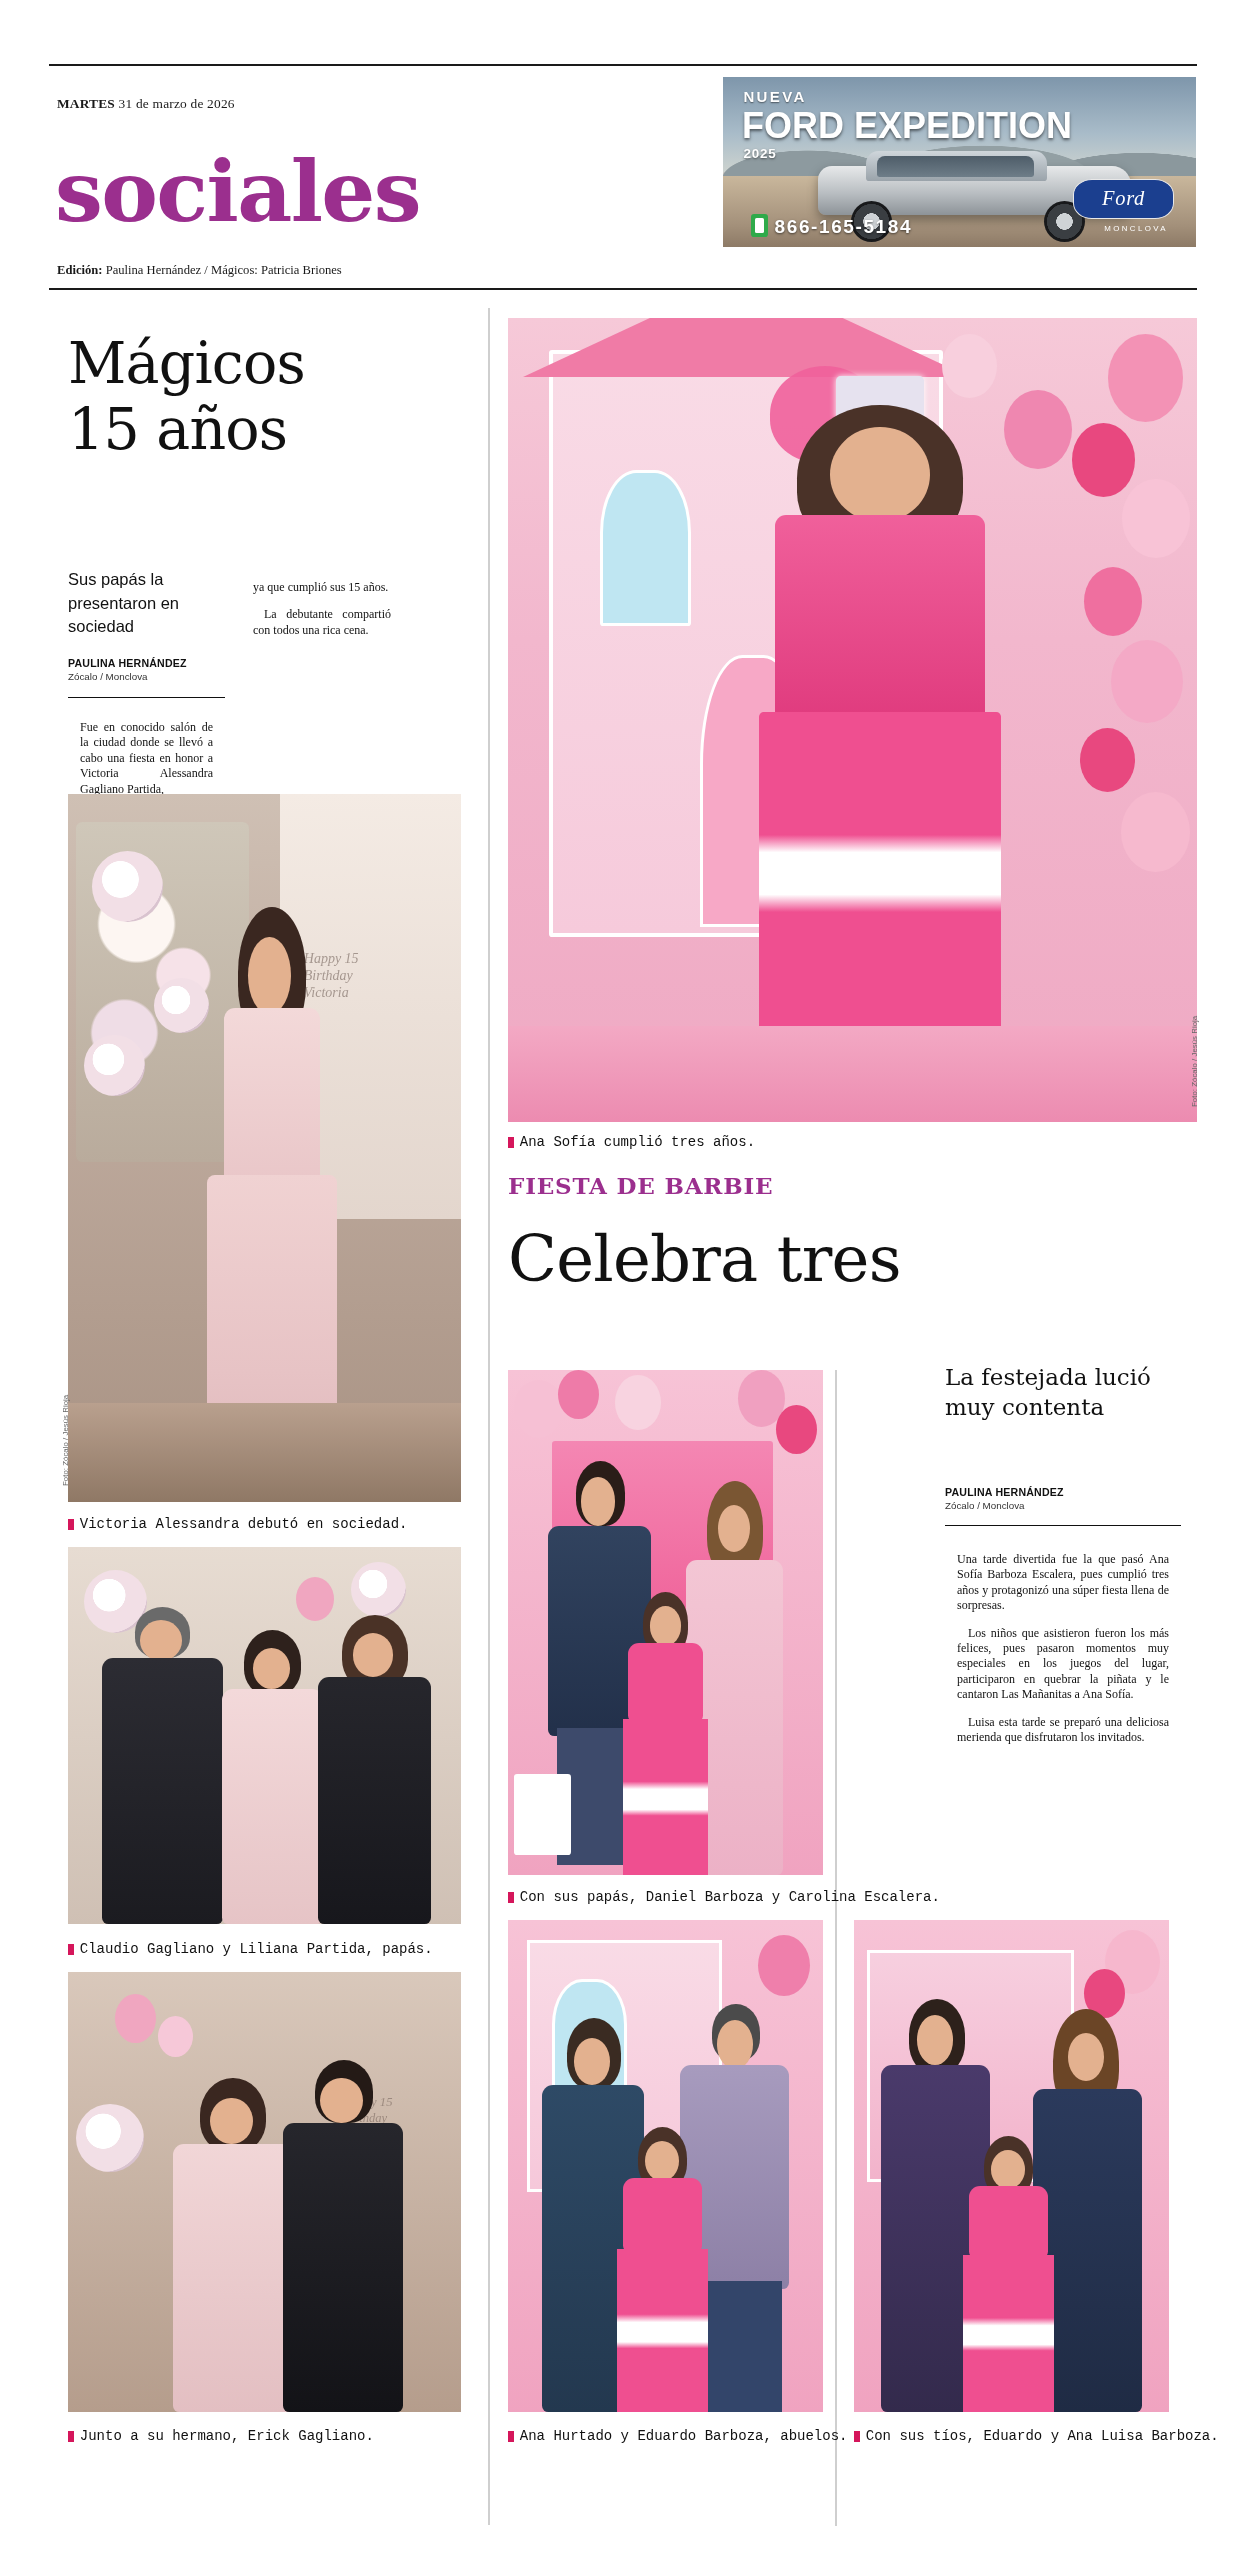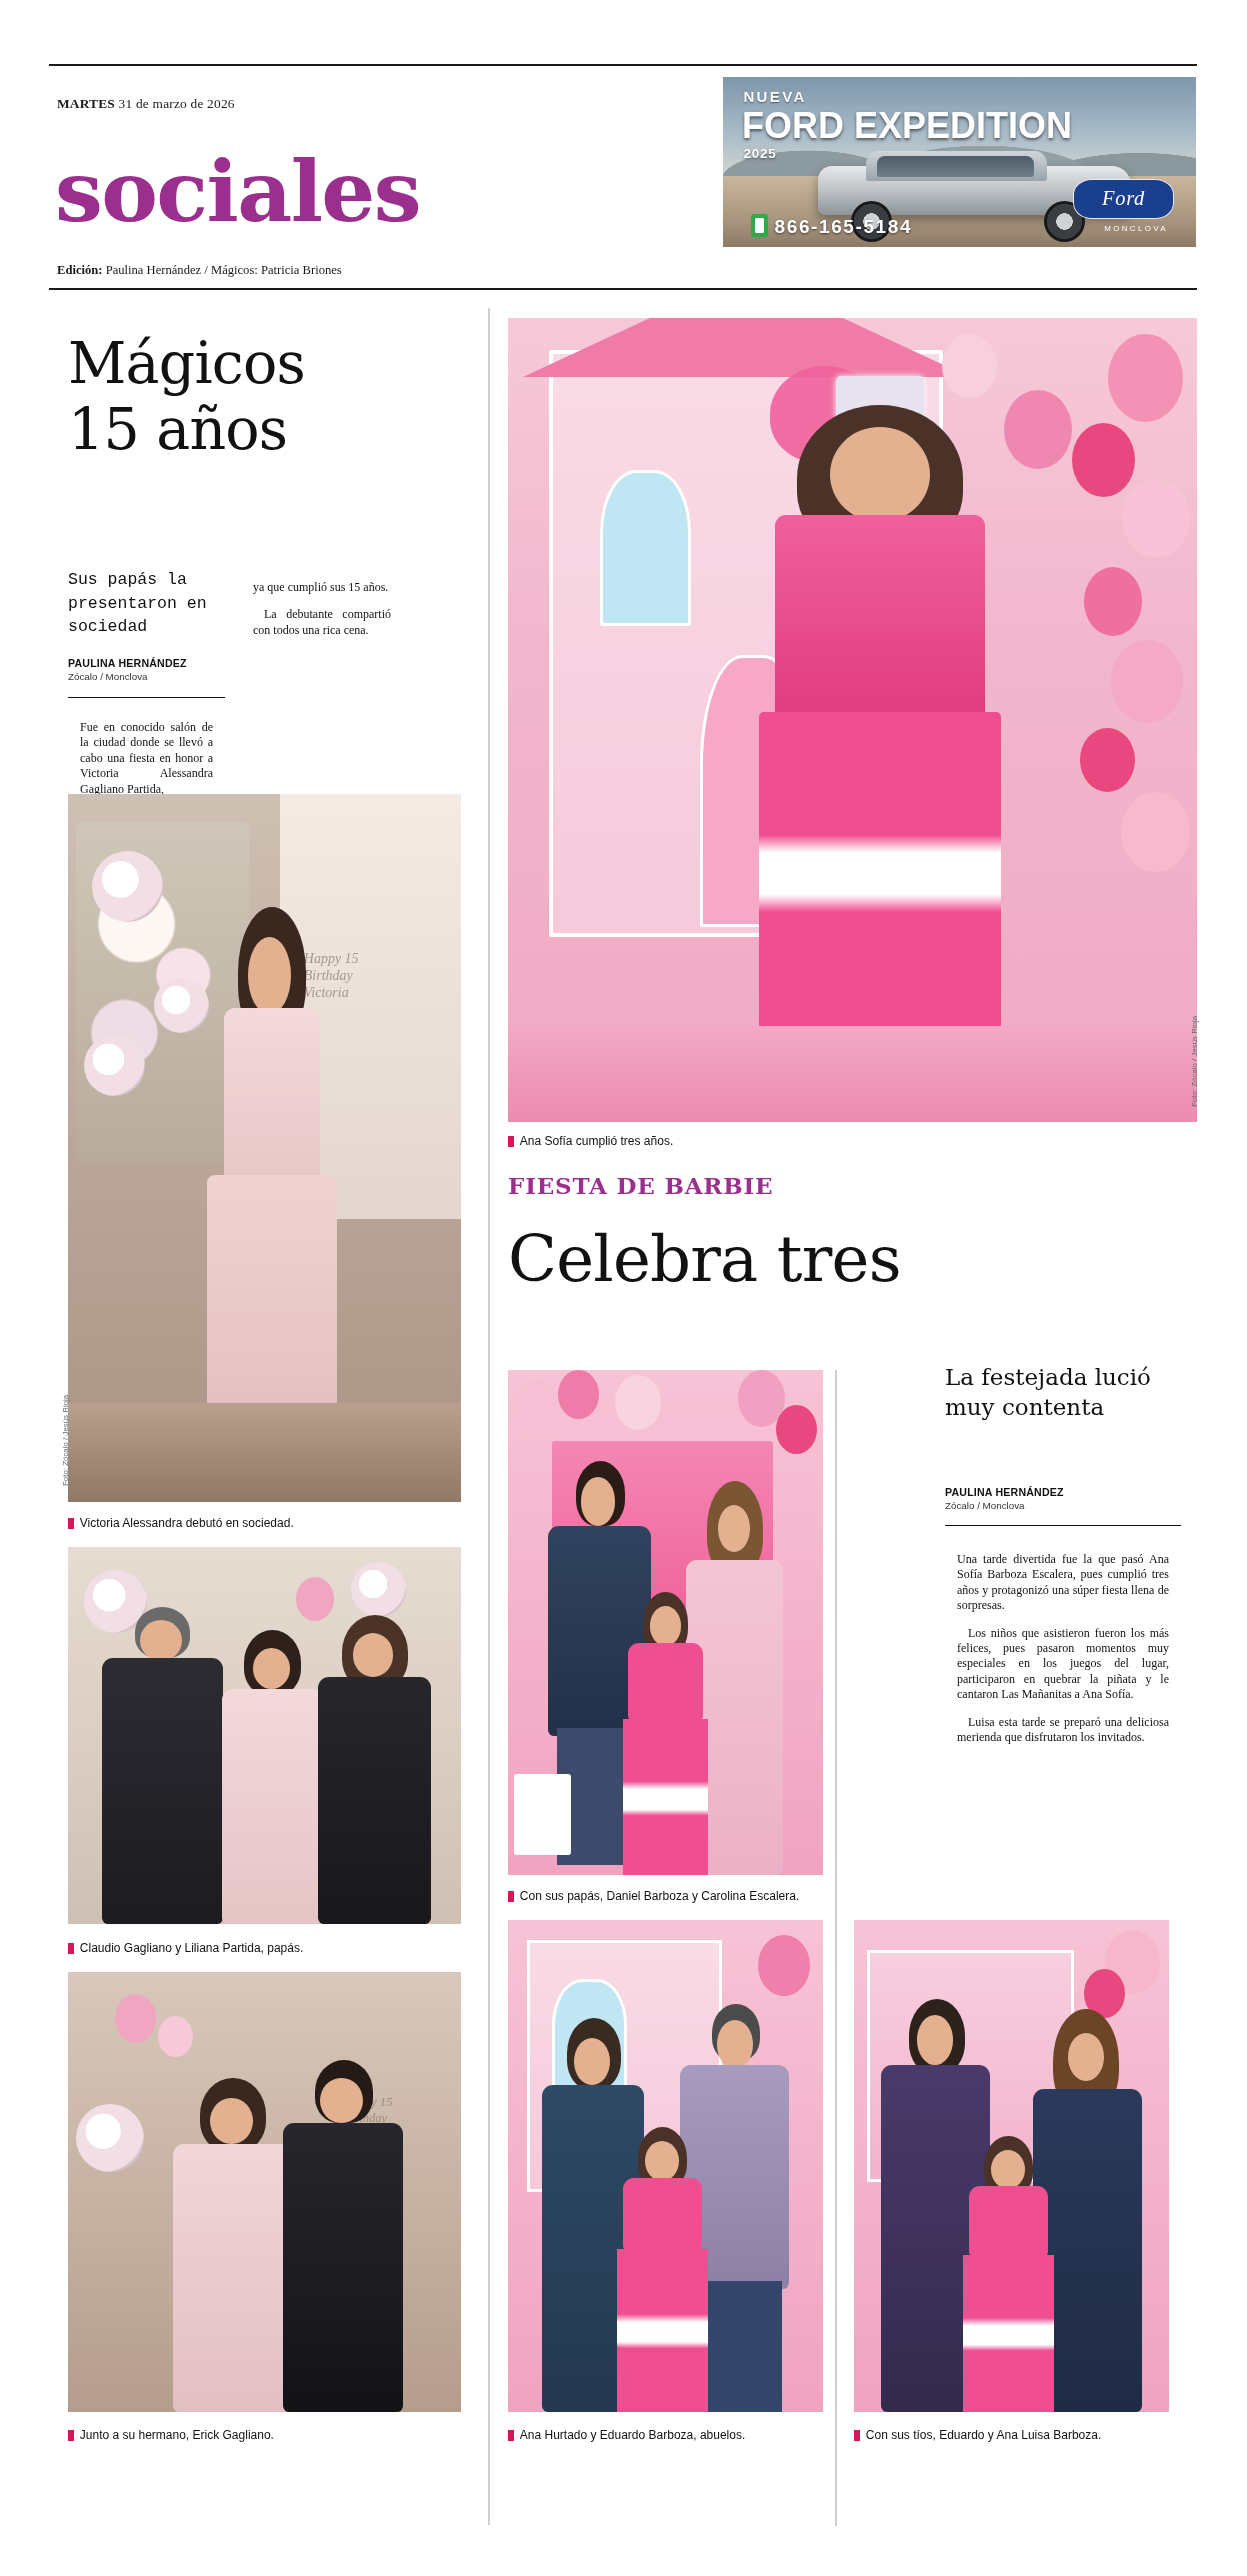--- a/index.html
+++ b/index.html
@@ -190,21 +190,21 @@
     font-size: 57px;
     line-height: 66px;
     color: #111;
     letter-spacing: -0.8px;
   }
   .deck {
     position: absolute;
     left: 68px;
     top: 568px;
     width: 157px;
-    font-family: Liberation Mono, monospace;
+    font-family: Liberation Sans, sans-serif;
     font-size: 16.5px;
     line-height: 23.6px;
     color: #111;
   }
   .byline {
     position: absolute;
     left: 68px;
     top: 657px;
     width: 157px;
   }
@@ -242,22 +242,22 @@
   .lc-body-b { left: 241px; top: 568px; width: 162px; }
 
   
   .photo {
     position: absolute;
     overflow: hidden;
     background: #e9e4ea;
   }
   .cap {
     position: absolute;
-    font-family: Liberation Sans, sans-serif;
-    font-size: 12px;
+    font-family: Liberation Mono, monospace;
+    font-size: 14px;
     color: #111;
     white-space: nowrap;
   }
   .cap .sq {
     display: inline-block;
     width: 6.3px; height: 10.2px;
     background: #d5165b;
     margin-right: 5.5px;
     vertical-align: -1.6px;
   }

